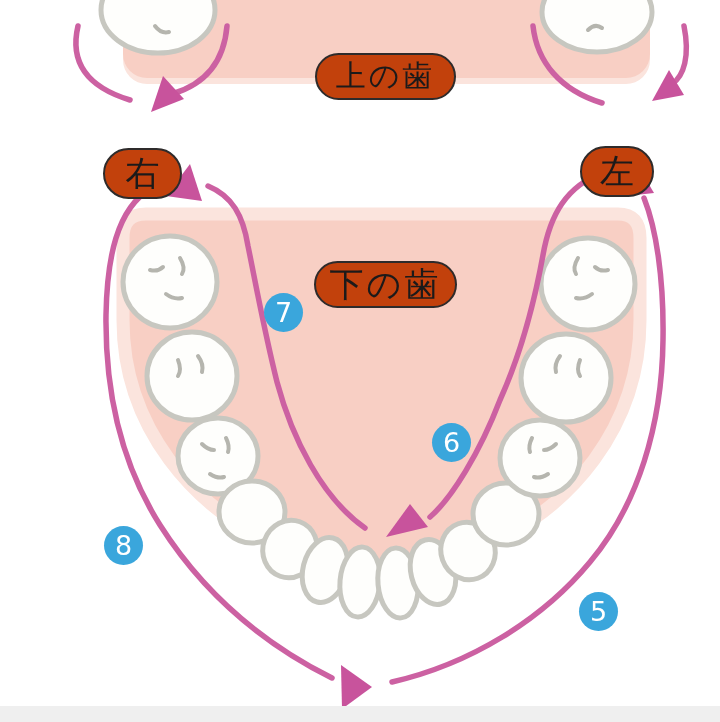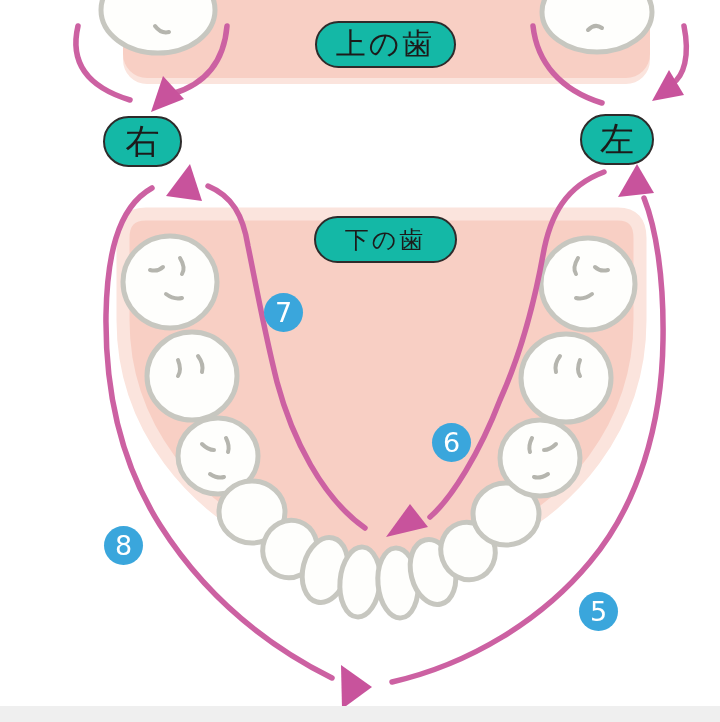--- a/index.html
+++ b/index.html
@@ -3,25 +3,25 @@
 <meta charset="utf-8">
 <style>
   html,body{margin:0;padding:0;background:#ffffff;}
   .stage{
     position:relative;width:720px;height:722px;overflow:hidden;
     background:#ffffff;font-family:"DejaVu Sans",sans-serif;
   }
   .stage svg{position:absolute;left:0;top:0;}
   .bubble{
     position:absolute;display:flex;align-items:center;justify-content:center;
-    background:#14b8a6;border:2px solid #2e2b2b;border-radius:26px;
-    color:#1c1a1a;box-sizing:border-box;white-space:nowrap;
+    background:#c2410c;border:2px solid #2e2b2b;border-radius:26px;
+    color:#1c1a1a;box-sizing:border-box;white-space:nowrap;margin-top:32px;
   }
   .bubble.upper{left:315px;top:21px;width:141px;height:47px;font-size:30px;letter-spacing:3px;}
-  .bubble.lower{left:314px;top:216px;width:143px;height:47px;font-size:24px;letter-spacing:3px;}
+  .bubble.lower{left:314px;top:229px;width:143px;height:47px;font-size:34px;letter-spacing:3px;}
   .bubble.side-r{left:103px;top:116px;width:79px;height:51px;font-size:34px;}
   .bubble.side-l{left:580px;top:114px;width:74px;height:51px;font-size:34px;}
   .badge{
     position:absolute;width:39px;height:39px;border-radius:50%;
     background:#3aa6dc;color:#ffffff;display:flex;align-items:center;justify-content:center;
     font-size:27px;line-height:1;
   }
   .badge.n7{left:264px;top:293px;}
   .badge.n6{left:432px;top:423px;}
   .badge.n8{left:104px;top:526px;}

